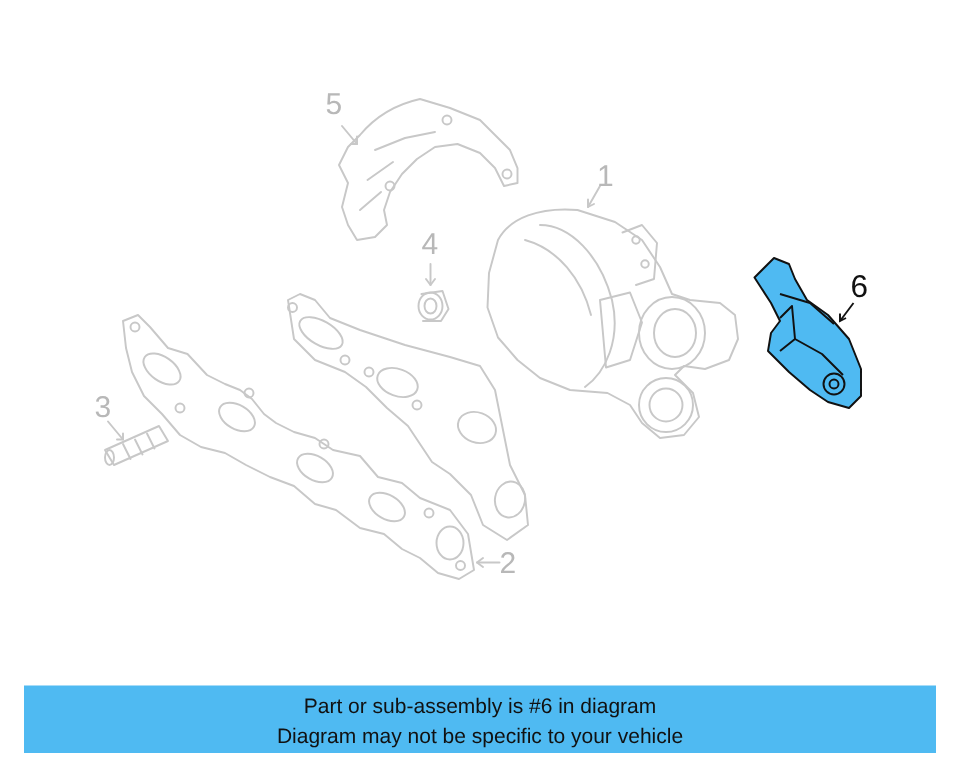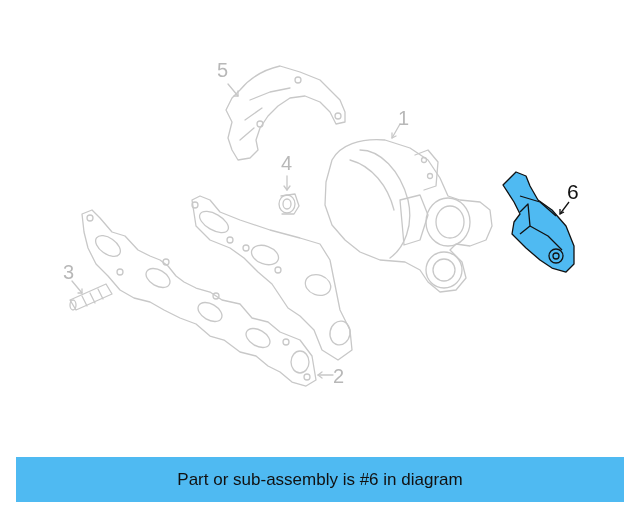--- a/index.html
+++ b/index.html
@@ -5,21 +5,21 @@
   html, body { margin: 0; padding: 0; background: #ffffff; }
   body { width: 640px; height: 512px; position: relative; overflow: hidden; font-family: "Liberation Sans", sans-serif; }
   .diagram { position: absolute; left: 0; top: 0; width: 640px; height: 450px; }
   .callout { position: absolute; font-family: "Liberation Sans", sans-serif; line-height: 1; }
   .callout.faded { color: #b8b8b8; font-size: 20px; }
   .callout.active { color: #111111; font-size: 21px; }
   .banner {
     position: absolute; left: 16px; top: 457px; width: 608px; height: 45px;
     background: #4fbaf2; display: flex; flex-direction: column; align-items: center; justify-content: center;
   }
-  .banner-line { color: #111111; font-size: 17px; line-height: 20px; white-space: nowrap; }
+  .banner-line { color: #111111; font-size: 14px; line-height: 20px; white-space: nowrap; }
 </style>
 </head>
 <body>
 
 <div class="diagram">
   <svg width="640" height="450" viewBox="0 0 640 450">
     <g fill="none" stroke="#c8c8c8" stroke-width="1.3" stroke-linejoin="round" stroke-linecap="round">
 
       <g>
         <path d="M240,90 C250,78 262,70 280,66 L300,72 L320,80 L330,90 L340,100 L345,112 L345,122 L336,124 L330,112 L320,102 L305,96 L290,98 L278,106 L268,116 L260,128 L256,140 L258,150 L250,158 L238,160 L232,150 L228,138 L232,122 L226,110 L232,98 Z"></path>
@@ -112,13 +112,14 @@
   <div class="callout faded" style="left:217px;top:60px;">5</div>
   <div class="callout faded" style="left:398px;top:108px;">1</div>
   <div class="callout faded" style="left:281px;top:153px;">4</div>
   <div class="callout faded" style="left:63px;top:262px;">3</div>
   <div class="callout faded" style="left:333px;top:366px;">2</div>
   <div class="callout active" style="left:567px;top:181px;">6</div>
 </div>
 
 <div class="banner">
   <div class="banner-line">Part or sub-assembly is #6 in diagram</div>
+  <div class="banner-line">Diagram may not be specific to your vehicle</div>
 </div>
 
 </body></html>

